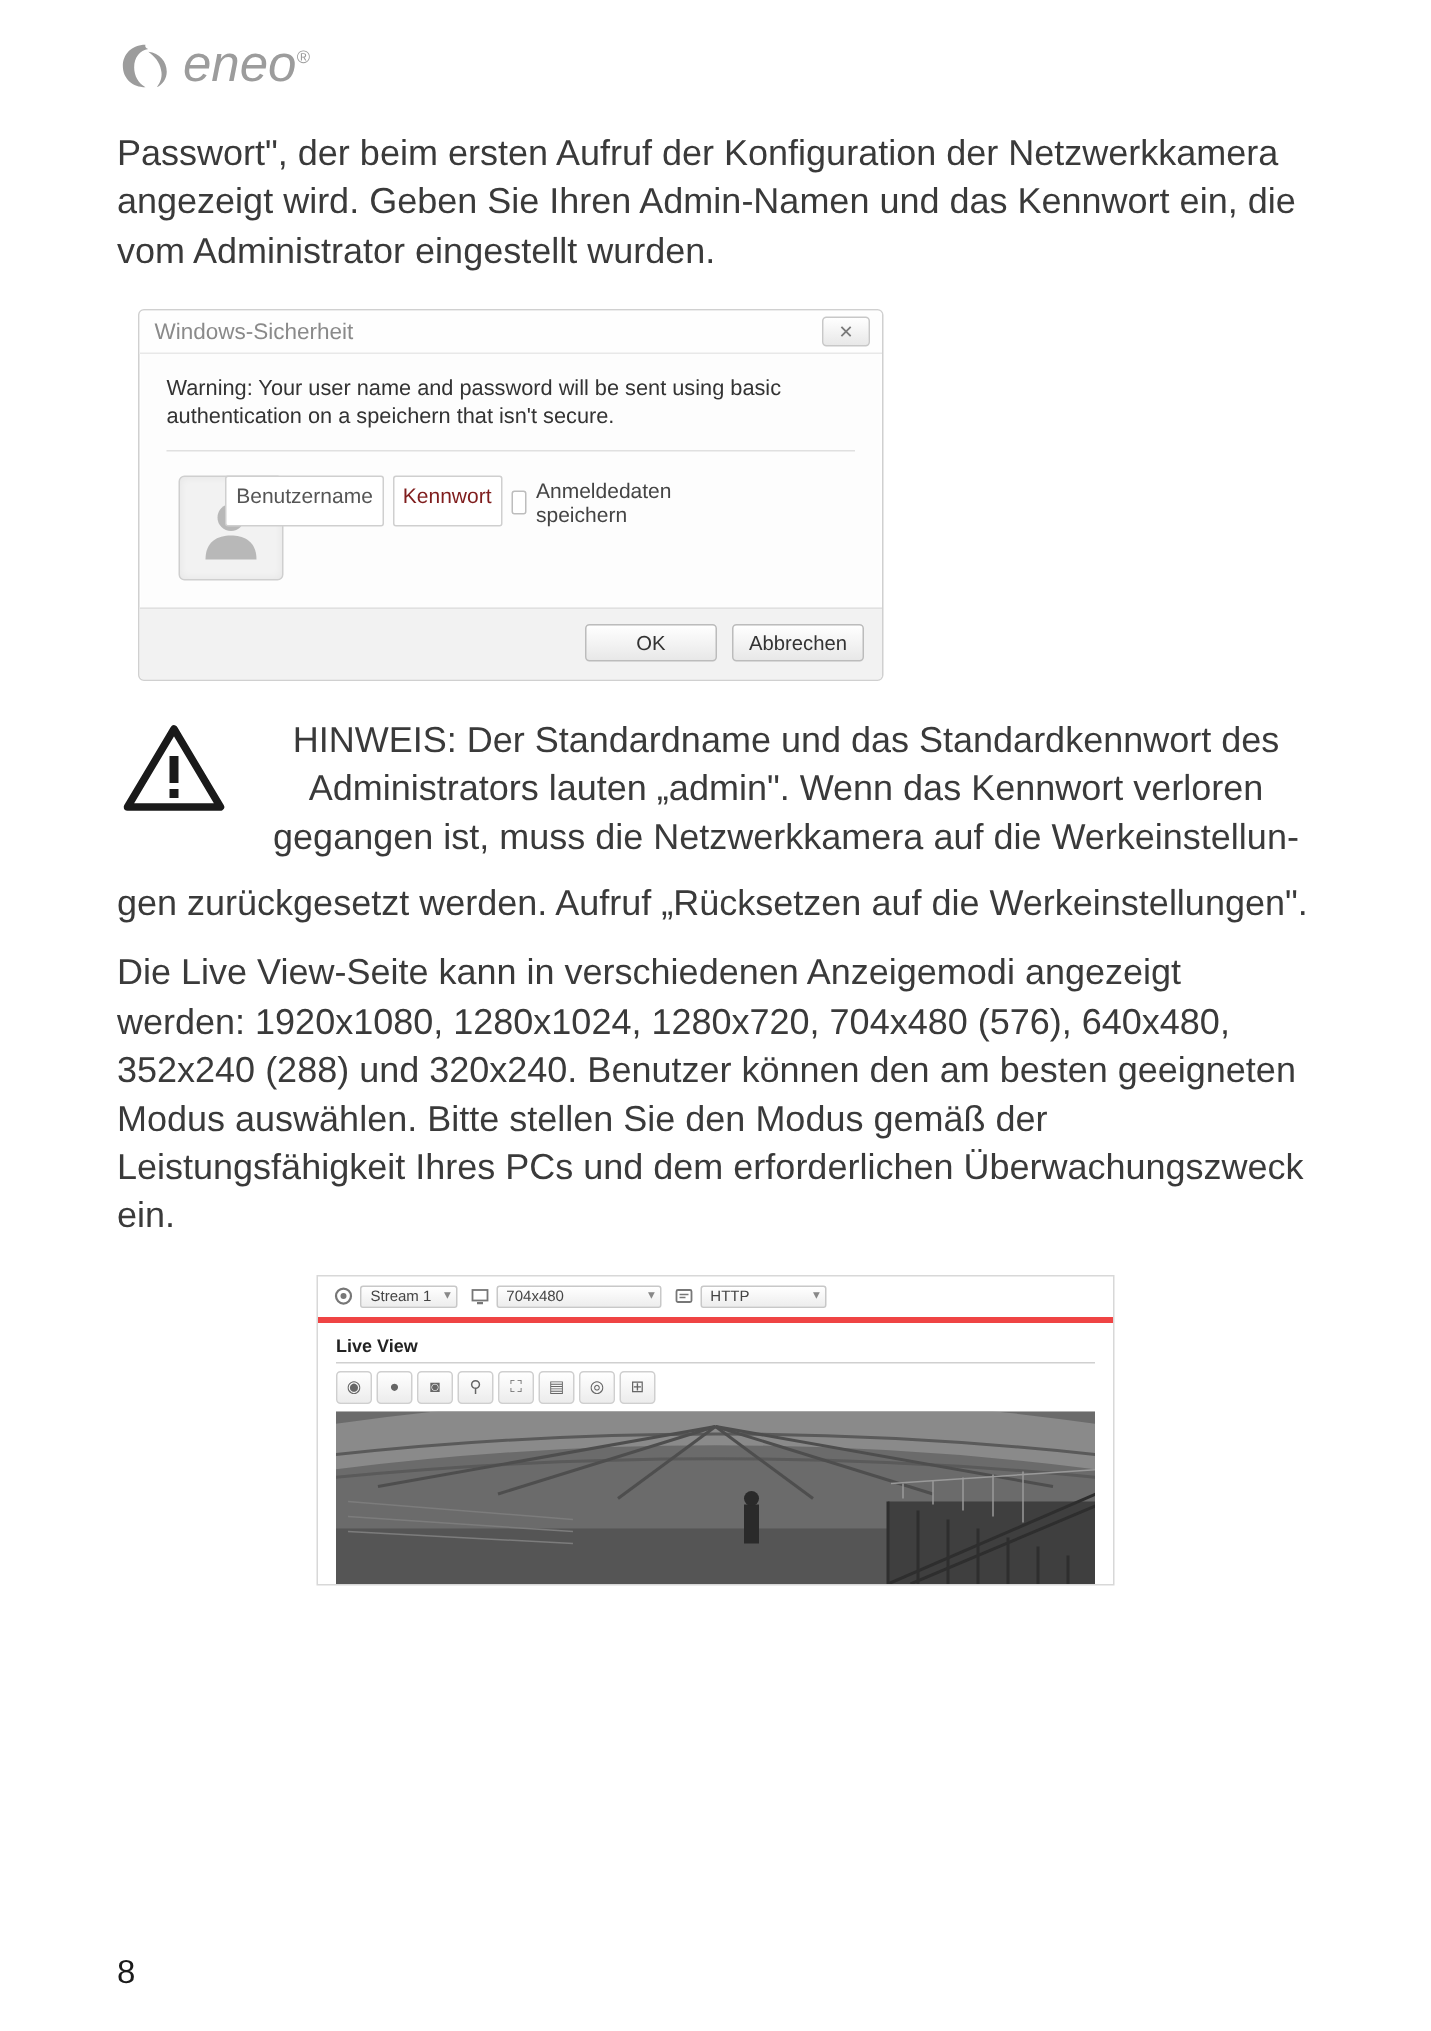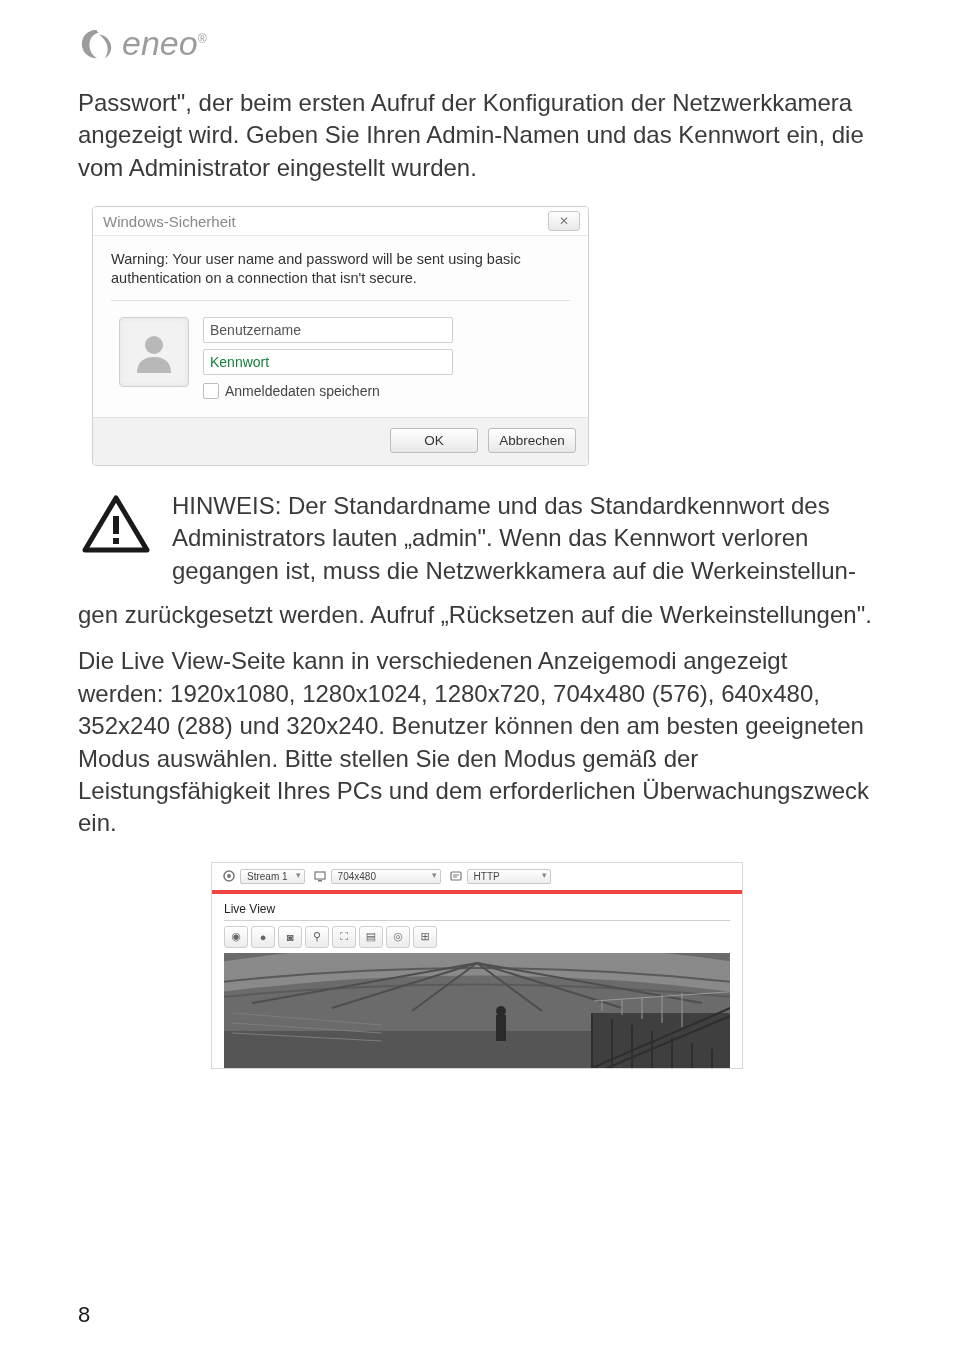--- a/index.html
+++ b/index.html
@@ -106,34 +106,34 @@
     border-radius: 4px;
     background: #f2f2f2;
     display: flex;
     align-items: center;
     justify-content: center;
     box-shadow: inset 0 0 6px rgba(0,0,0,0.06);
   }
   .win-avatar svg { width: 46px; height: 46px; }
   .win-fields {
     display: flex;
-    flex-direction: column;
+    flex-direction: row;
     gap: 6px;
     width: 250px;
     justify-content: flex-end;
   }
   .win-input {
     border: 1px solid #cfcfcf;
     border-radius: 2px;
     padding: 4px 6px;
     font-size: 14px;
     color: #555;
     background: #fff;
   }
-  .win-input.password { color: #15803d; }
+  .win-input.password { color: #7f1d1d; }
   .win-check-row {
     display: flex;
     align-items: center;
     gap: 6px;
     font-size: 14px;
     color: #444;
     padding-top: 2px;
   }
   .win-check {
     width: 14px;
@@ -173,20 +173,21 @@
     display: flex;
     align-items: flex-start;
     justify-content: center;
     padding-top: 4px;
   }
   .notice-icon svg { width: 70px; height: 60px; }
   .notice-text {
     font-size: 24px;
     line-height: 1.35;
     color: #3a3a3a;
+    text-align: center;
   }
   .notice-continuation {
     font-size: 24px;
     line-height: 1.35;
     color: #3a3a3a;
     margin-top: 0;
   }
 
   
   .section-bar {
@@ -237,21 +238,21 @@
     font-size: 9px;
   }
   .lv-mini-icon {
     width: 14px; height: 14px; display:flex;align-items:center;justify-content:center;
   }
   .lv-section {
     padding: 4px 12px 0 12px;
   }
   .lv-title {
     font-size: 12px;
-    font-weight: normal;
+    font-weight: bold;
     color: #222;
     padding: 4px 0;
     border-bottom: 1px solid #d0d0d0;
     margin-bottom: 5px;
   }
   .lv-toolbar {
     display: flex;
     gap: 3px;
     padding-bottom: 5px;
   }
@@ -301,21 +302,21 @@
   <p class="body-text">Passwort", der beim ersten Aufruf der Konfiguration der Netzwerkkamera angezeigt wird. Geben Sie Ihren Admin-Namen und das Kennwort ein, die vom Administrator eingestellt wurden.</p>
 
   <div class="win-dialog">
     <div class="win-titlebar">
       <span>Windows-Sicherheit</span>
       <div class="win-close">
         <span>✕</span>
       </div>
     </div>
     <div class="win-body">
-      <div class="win-msg">Warning: Your user name and password will be sent using basic authentication on a connection that isn't secure.</div>
+      <div class="win-msg">Warning: Your user name and password will be sent using basic authentication on a speichern that isn't secure.</div>
       <hr class="win-divider">
       <div class="win-cred">
         <div class="win-avatar">
           <svg viewBox="0 0 46 46">
             <circle cx="23" cy="16" r="9" fill="#b8b8b8"></circle>
             <path d="M6 44 C6 32 14 28 23 28 C32 28 40 32 40 44 Z" fill="#b8b8b8"></path>
           </svg>
         </div>
         <div class="win-fields">
           <div class="win-input">Benutzername</div>

